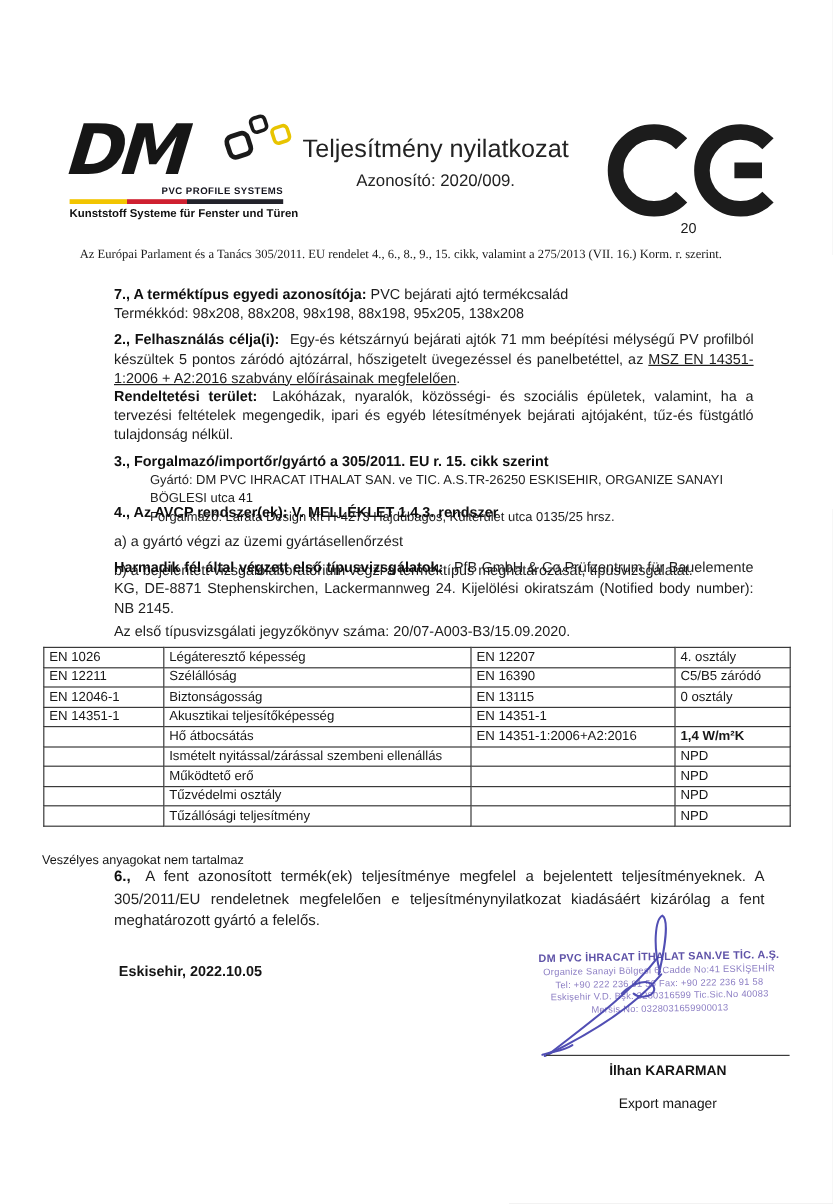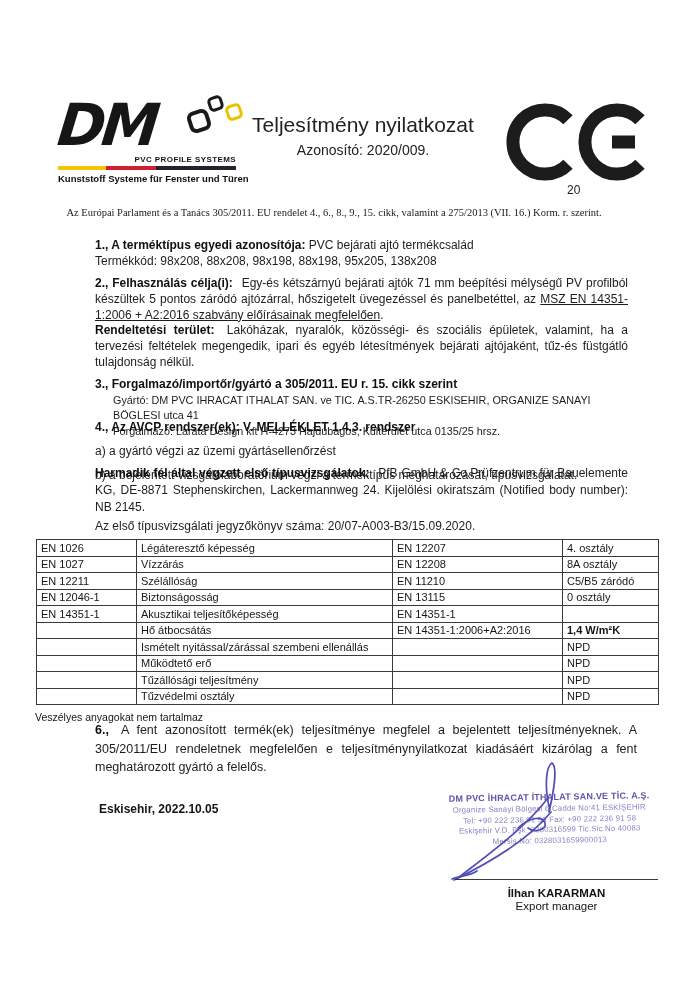--- a/index.html
+++ b/index.html
@@ -28,21 +28,21 @@
 
   
   .intro{position:absolute;left:0;top:207px;width:668px;text-align:center;
          font-family:"Liberation Serif",serif;font-size:10.5px;color:#1a1a1a;}
   .sec{position:absolute;left:95px;width:533px;font-size:12px;line-height:1.32;color:#1d1d1d;}
   .sec b{color:#0f0f0f;}
   .just{text-align:justify;}
   #s1{top:238px;}
   #s2{top:276px;}
   #s3{top:377px;}
-  #s3 .indent{margin-left:18px;font-size:10.8px;line-height:1.45;}
+  #s3 .indent{margin-left:30px;font-size:10.8px;line-height:1.45;}
   #s4{top:420px;}
   #s4 .ab{margin-top:8px;}
   #s5{top:465px;line-height:1.4;}
   #s5 .report{margin-top:3px;}
   #s6{top:721px;width:542px;font-size:12.5px;line-height:1.48;text-align:justify;}
   .num{margin-right:5px;}
 
   
   table.perf{position:absolute;left:36px;top:539px;width:622px;border-collapse:collapse;table-layout:fixed;}
   table.perf td{border:1.5px solid #3a3a3a;height:15.5px;text-align:left;font-size:11px;
@@ -52,21 +52,21 @@
 
   
   .place-date{position:absolute;left:99px;top:802px;font-size:12px;font-weight:bold;color:#141414;}
   .stamp{position:absolute;left:432px;top:791px;width:235px;text-align:center;transform:rotate(-1deg);}
   .stamp-line{font-size:7.8px;line-height:1.4;color:#8d7fc4;letter-spacing:.2px;}
   .stamp-line-first{font-size:9px;font-weight:bold;color:#5f53a8;}
   .sig-svg{position:absolute;left:430px;top:758px;width:250px;height:128px;}
   .sig-line{position:absolute;left:455px;top:879px;width:203px;border-top:1.8px solid #3a3a3a;}
   .signatory{position:absolute;left:455px;top:887px;width:203px;text-align:center;}
   .sig-name{font-size:11.5px;font-weight:bold;color:#141414;}
-  .sig-title{font-size:11.5px;color:#141414;margin-top:1px;}
+  .sig-title{font-size:11.5px;color:#141414;margin-top:15px;}
 </style>
 </head>
 <body>
 
 <div id="page">
 
   <div class="logo-block">
     <div class="dm-text">DM</div>
     <div class="squares">
       <div class="sq sq-big"></div>
@@ -88,21 +88,21 @@
       <path d="M 63 22.8 A 32 32 0 1 0 63 67.2" stroke="#1c1c1c" stroke-width="13" fill="none"></path>
       <path d="M 135 22.8 A 32 32 0 1 0 135 67.2" stroke="#1c1c1c" stroke-width="13" fill="none"></path>
       <line x1="107" y1="45" x2="130" y2="45" stroke="#1c1c1c" stroke-width="13"></line>
     </svg>
     <div class="ce-year">20</div>
   </div>
 
   <div class="intro">Az Európai Parlament és a Tanács 305/2011. EU rendelet 4., 6., 8., 9., 15. cikk, valamint a 275/2013 (VII. 16.) Korm. r. szerint.</div>
 
   <div class="sec" id="s1">
-    <div><b>1., A terméktípus egyedi azonosítója:</b>
+    <div><b>7., A terméktípus egyedi azonosítója:</b>
       <span>PVC bejárati ajtó termékcsalád</span></div>
     <div>Termékkód: 98x208, 88x208, 98x198, 88x198, 95x205, 138x208</div>
   </div>
 
   <div class="sec just" id="s2">
     <div>
       <b class="num">2., Felhasználás célja(i):</b>
       <span>Egy-és kétszárnyú bejárati ajtók 71 mm beépítési mélységű PV profilból készültek 5 pontos záródó ajtózárral, hőszigetelt üvegezéssel és panelbetéttel, az</span>
       <u>MSZ EN 14351-1:2006 + A2:2016 szabvány előírásainak megfelelően</u><span>.</span>
     </div>
@@ -140,29 +140,23 @@
         <col style="width:96px">
       </colgroup>
     <tbody>
         <tr>
           <td>EN 1026</td>
           <td>Légáteresztő képesség</td>
           <td>EN 12207</td>
           <td>4. osztály</td>
         </tr>
         <tr>
-          <td>EN 1027</td>
-          <td>Vízzárás</td>
-          <td>EN 12208</td>
-          <td>8A osztály</td>
-        </tr>
-        <tr>
           <td>EN 12211</td>
           <td>Szélállóság</td>
-          <td>EN 11210</td>
+          <td>EN 16390</td>
           <td>C5/B5 záródó</td>
         </tr>
         <tr>
           <td>EN 12046-1</td>
           <td>Biztonságosság</td>
           <td>EN 13115</td>
           <td>0 osztály</td>
         </tr>
         <tr>
           <td>EN 14351-1</td>
@@ -183,27 +177,27 @@
           <td>NPD</td>
         </tr>
         <tr>
           <td></td>
           <td>Működtető erő</td>
           <td></td>
           <td>NPD</td>
         </tr>
         <tr>
           <td></td>
+          <td>Tűzvédelmi osztály</td>
+          <td></td>
+          <td>NPD</td>
+        </tr>
+        <tr>
+          <td></td>
           <td>Tűzállósági teljesítmény</td>
-          <td></td>
-          <td>NPD</td>
-        </tr>
-        <tr>
-          <td></td>
-          <td>Tűzvédelmi osztály</td>
           <td></td>
           <td>NPD</td>
         </tr>
       </tbody>
   </table>
 
   <div class="table-note">Veszélyes anyagokat nem tartalmaz</div>
 
   <div class="sec" id="s6">
     <b class="num">6.,</b>

